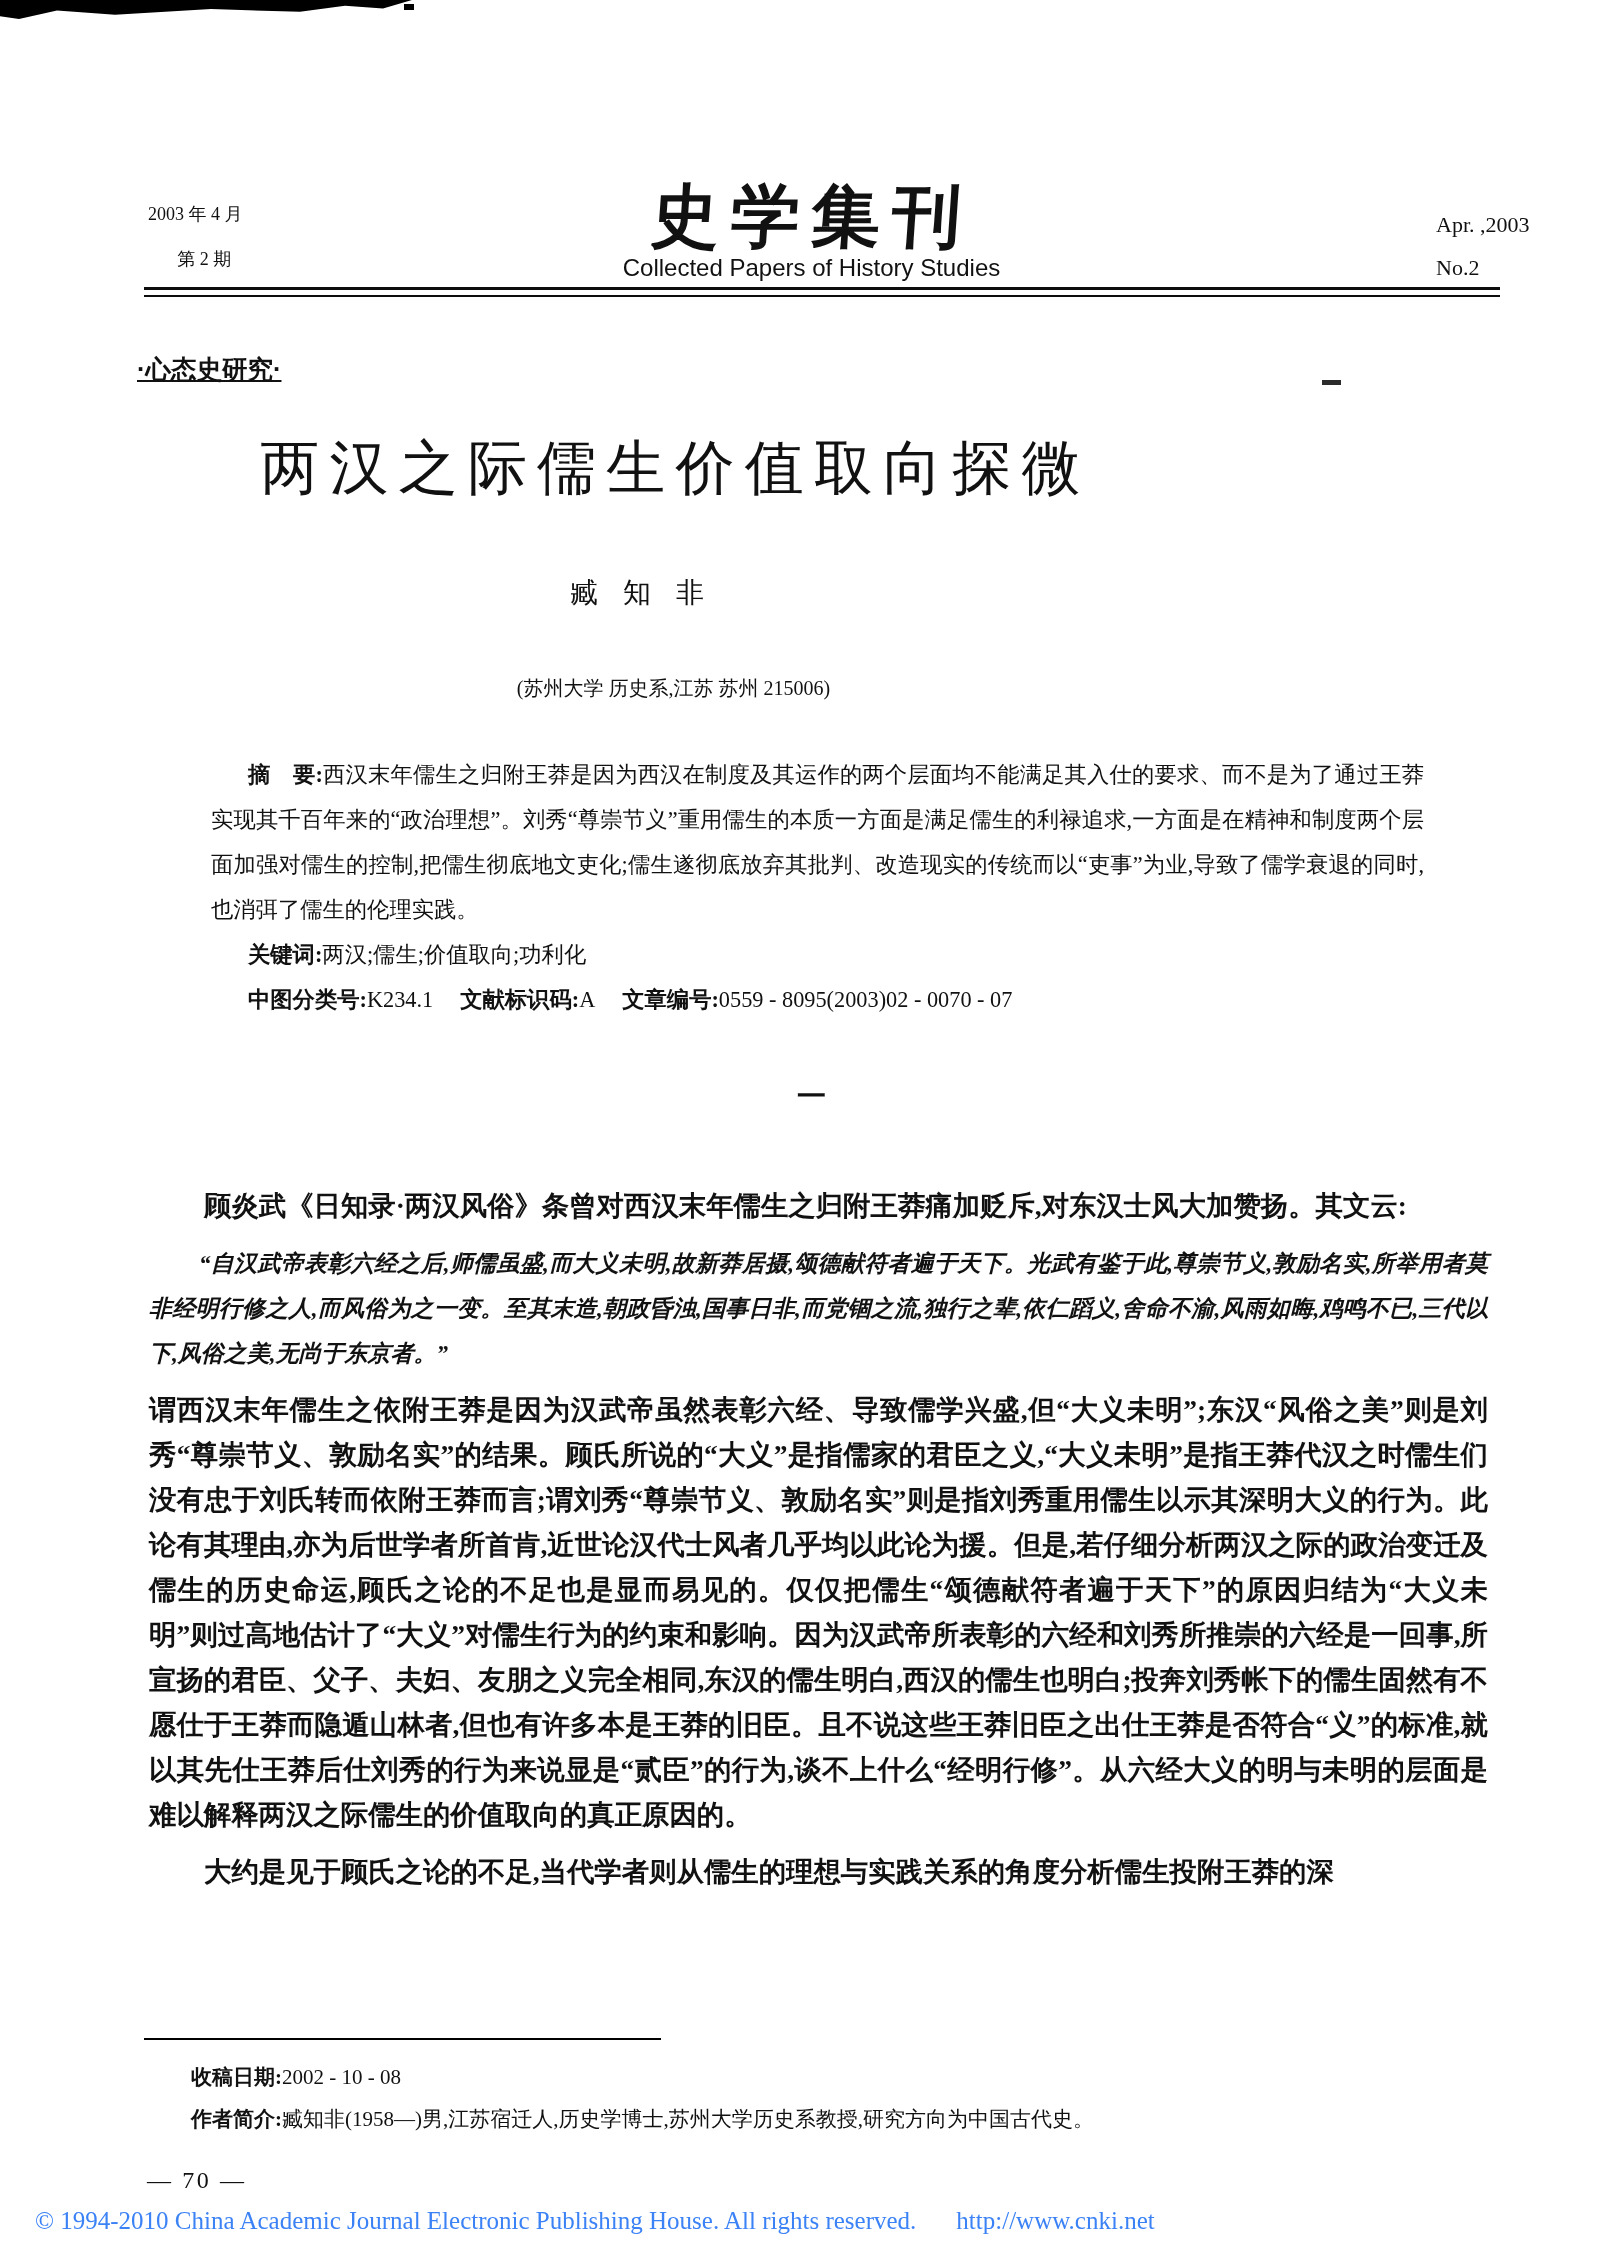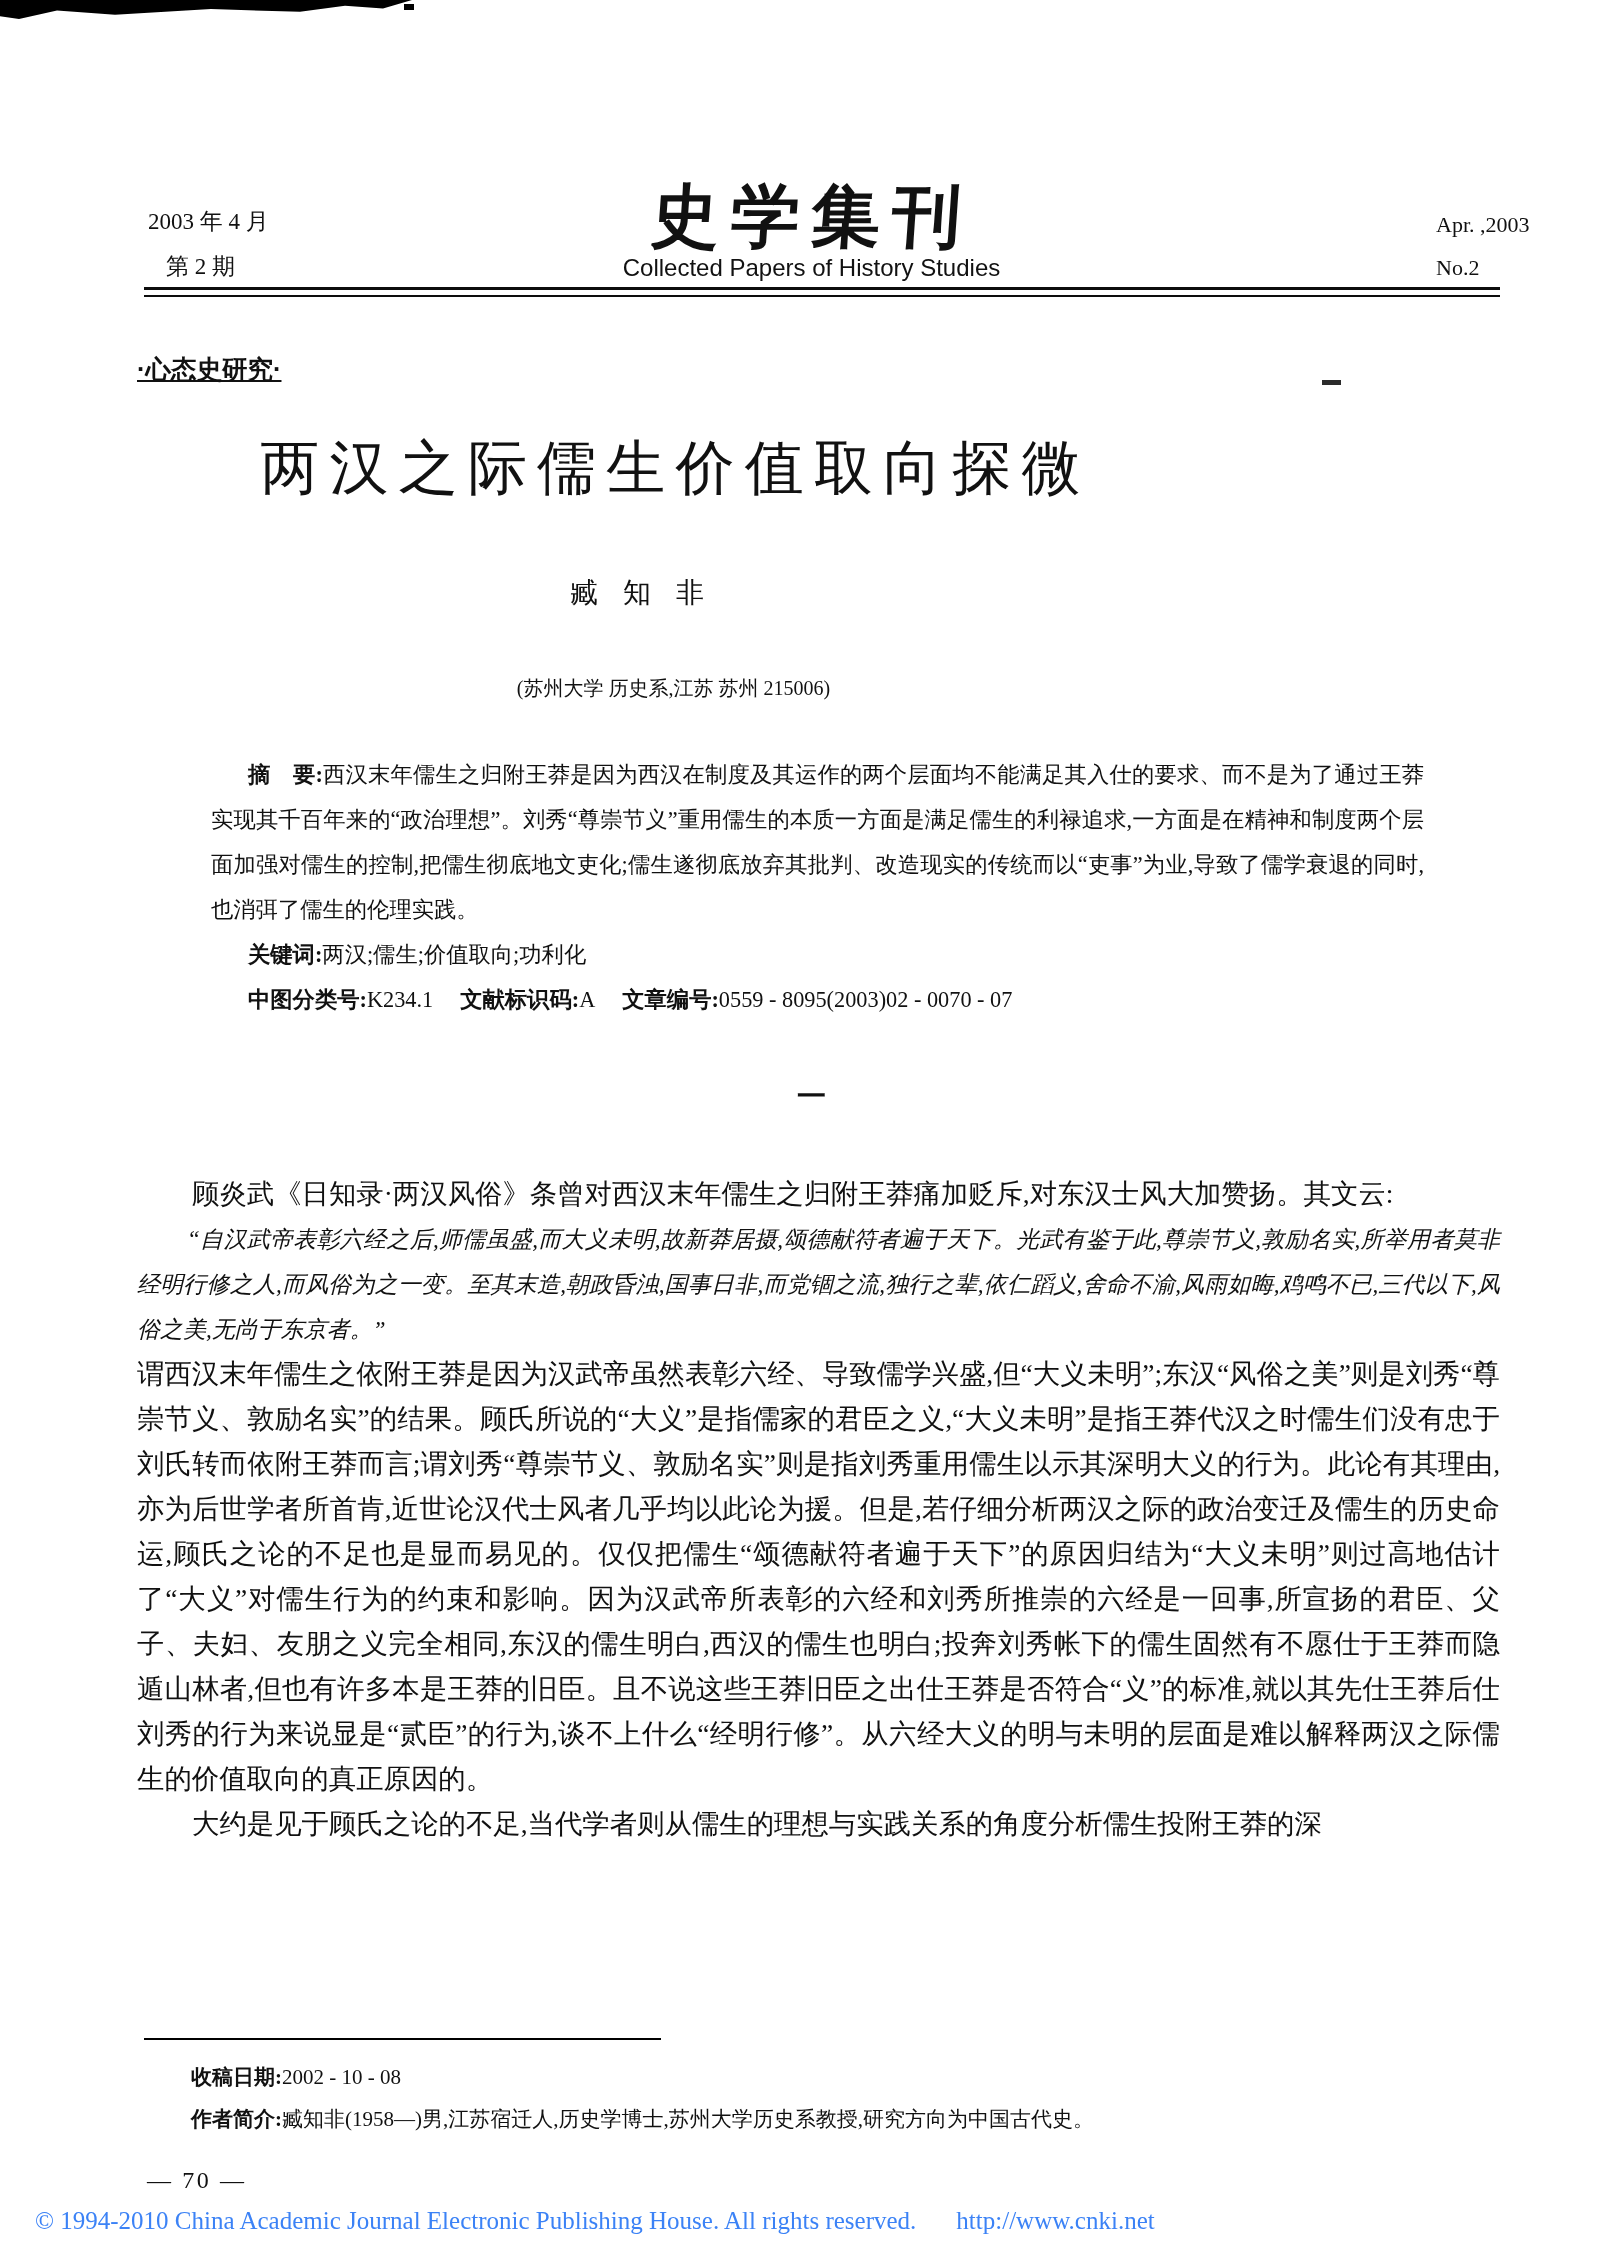--- a/index.html
+++ b/index.html
@@ -15,21 +15,21 @@
   
   .artifact-bar {
     position: absolute; left: 0; top: 0; width: 412px; height: 19px;
     background: #000;
     clip-path: polygon(0 0, 412px 0, 383px 45%, 345px 30%, 300px 62%, 211px 48%, 115px 78%, 57px 55%, 19px 100%, 0 85%);
   }
   .artifact-speck { position: absolute; background: #000; }
   .artifact-dash { position: absolute; background: #2b2b2b; }
 
   
-  .hdr-left { position: absolute; left: 148px; top: 199px; font-size: 23px; line-height: 45px; }
+  .hdr-left { position: absolute; left: 148px; top: 192px; font-size: 18px; line-height: 45px; text-align: center; }
   .hdr-left .issue { padding-left: 18px; }
   .hdr-journal-cn {
     position: absolute; left: 0; width: 1623px; top: 171px; text-align: center;
     font-size: 69px; font-weight: bold; letter-spacing: 11.5px;
     font-family: "DejaVu Serif", serif; transform: skewX(-4deg);
   }
   .hdr-journal-en {
     position: absolute; left: 0; width: 1623px; top: 254px; text-align: center;
     font-size: 24px; font-family: "Liberation Sans", "DejaVu Sans", sans-serif;
   }
@@ -69,21 +69,21 @@
 
   .section-divider {
     position: absolute; left: 0; width: 1623px; top: 1077px; text-align: center;
     font-size: 29px; font-weight: bold;
   }
 
   .body-text {
     position: absolute; left: 137px; top: 1172px; width: 1363px;
     font-size: 27.4px; line-height: 45px; text-align: justify;
   }
-  .body-text p { margin: 0; }
+  .body-text p { margin: 12px; font-weight: bold; }
   .indent { text-indent: 55px; }
   .no-indent { text-indent: 0; }
   .quote {
     margin: 0 35px 0 54px;
     font-size: 23px; font-style: italic; line-height: 45px;
     text-indent: 50px;
   }
 
   .footnote-rule {
     position: absolute; left: 144px; top: 2038px; width: 517px;

